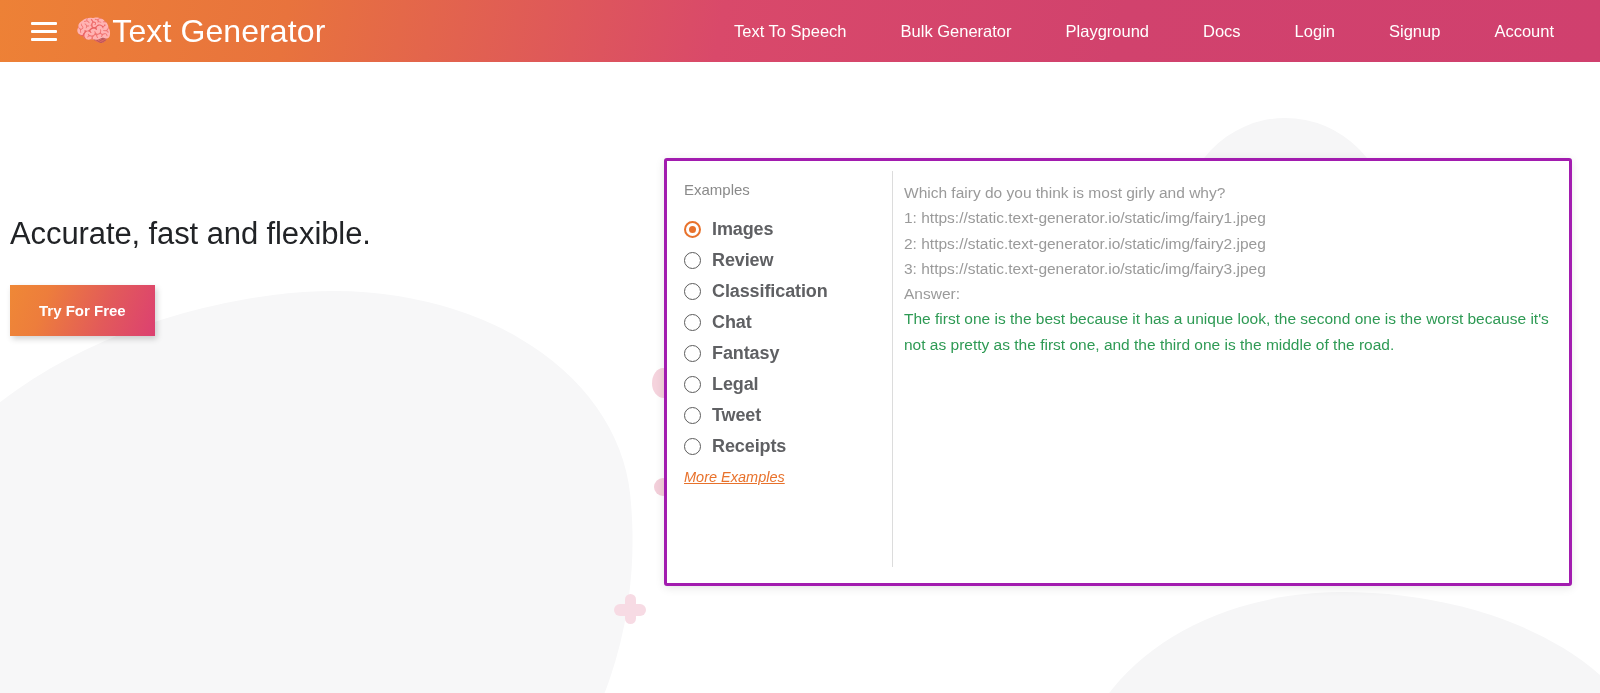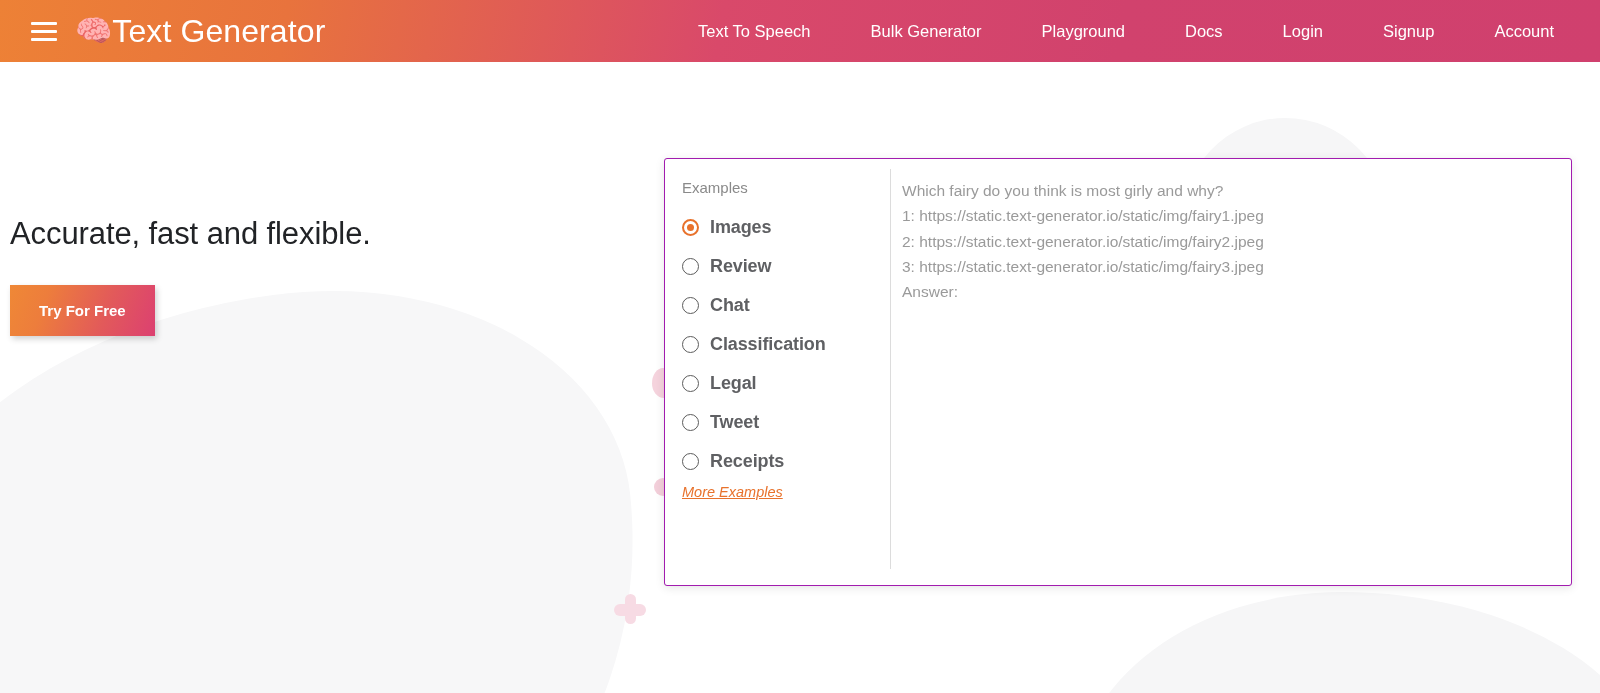--- a/index.html
+++ b/index.html
@@ -90,21 +90,21 @@
     text-decoration: none; color:#fff;
     cursor: pointer;
   }
   .brand-logo { font-size: 30px; line-height:1; }
   .brand-title { font-size: 32px; font-weight: 400; color:#fff; letter-spacing:0.1px; }
 
   .nav {
     margin-left: auto;
     display: flex;
     align-items: center;
-    gap: 8px;
+    gap: 2px;
   }
   .nav a {
     color:#fff; text-decoration:none;
     font-size: 16.5px;
     padding: 6px 26px;
     white-space: nowrap;
     cursor: pointer;
   }
   .nav a:last-child { padding-right: 10px; }
 
@@ -145,38 +145,38 @@
     border: none;
     font-family: "Liberation Sans", sans-serif;
   }
 
   
   .demo-card {
     position: absolute;
     left: 664px; top: 158px;
     width: 908px; height: 428px;
     background: #fff;
-    border: 1px solid #a21caf;
+    border: 3px solid #a21caf;
     border-radius: 3px;
     box-shadow: 0 2px 10px rgba(0,0,0,0.10), 0 0 1px rgba(0,0,0,0.06);
     display: flex;
     z-index: 3;
     overflow: hidden;
   }
   .examples-pane {
     width: 225px;
     padding: 20px 0 0 17px;
     position: relative;
   }
   .examples-label {
     font-size: 15px;
     color: #8a8a8a;
     margin-bottom: 16px;
   }
-  .radio-list { display:flex; flex-direction:column; gap: 8px; }
+  .radio-list { display:flex; flex-direction:column; gap: 0px; }
   .radio-row {
     display:flex; align-items:center; gap: 11px;
     height: 31px;
     cursor: pointer;
   }
   .radio {
     width: 17px; height: 17px;
     border-radius: 50%;
     border: 1.6px solid #5c5c5c;
     background: #fff;
@@ -295,28 +295,32 @@
         </div>
 
         <div class="radio-row">
           <span class="radio"></span>
           <span class="radio-label">Review</span>
         </div>
 
 
         <div class="radio-row">
           <span class="radio"></span>
+          <span class="radio-label">Classification</span>
+        </div>
+
+        <div class="radio-row">
+          <span class="radio"></span>
           <span class="radio-label">Chat</span>
         </div>
 
         <div class="radio-row">
           <span class="radio"></span>
-          <span class="radio-label">Classification</span>
-        </div>
-
+          <span class="radio-label">Fantasy</span>
+        </div>
 
         <div class="radio-row">
           <span class="radio"></span>
           <span class="radio-label">Legal</span>
         </div>
 
         <div class="radio-row">
           <span class="radio"></span>
           <span class="radio-label">Tweet</span>
         </div>
@@ -333,17 +337,18 @@
     </div>
 
     <div class="divider"></div>
 
     <div class="output-pane">
       <div class="prompt-line">Which fairy do you think is most girly and why?</div>
       <div class="prompt-line">1: https://static.text-generator.io/static/img/fairy1.jpeg</div>
       <div class="prompt-line">2: https://static.text-generator.io/static/img/fairy2.jpeg</div>
       <div class="prompt-line">3: https://static.text-generator.io/static/img/fairy3.jpeg</div>
       <div class="prompt-line">Answer:</div>
+      <div class="answer-text">The first one is the best because it has a unique look, the second one is the worst because it's not as pretty as the first one, and the third one is the middle of the road.</div>
     </div>
 
   </div>
 
 </div>
 
 </body></html>

